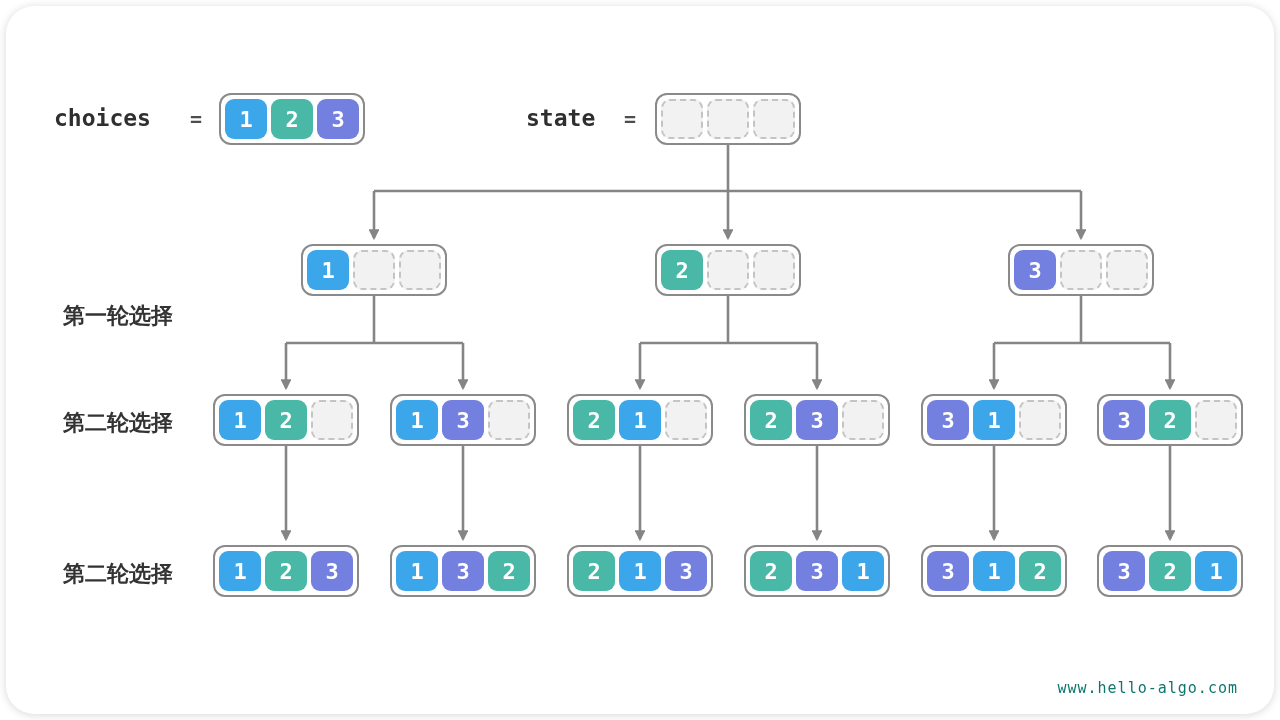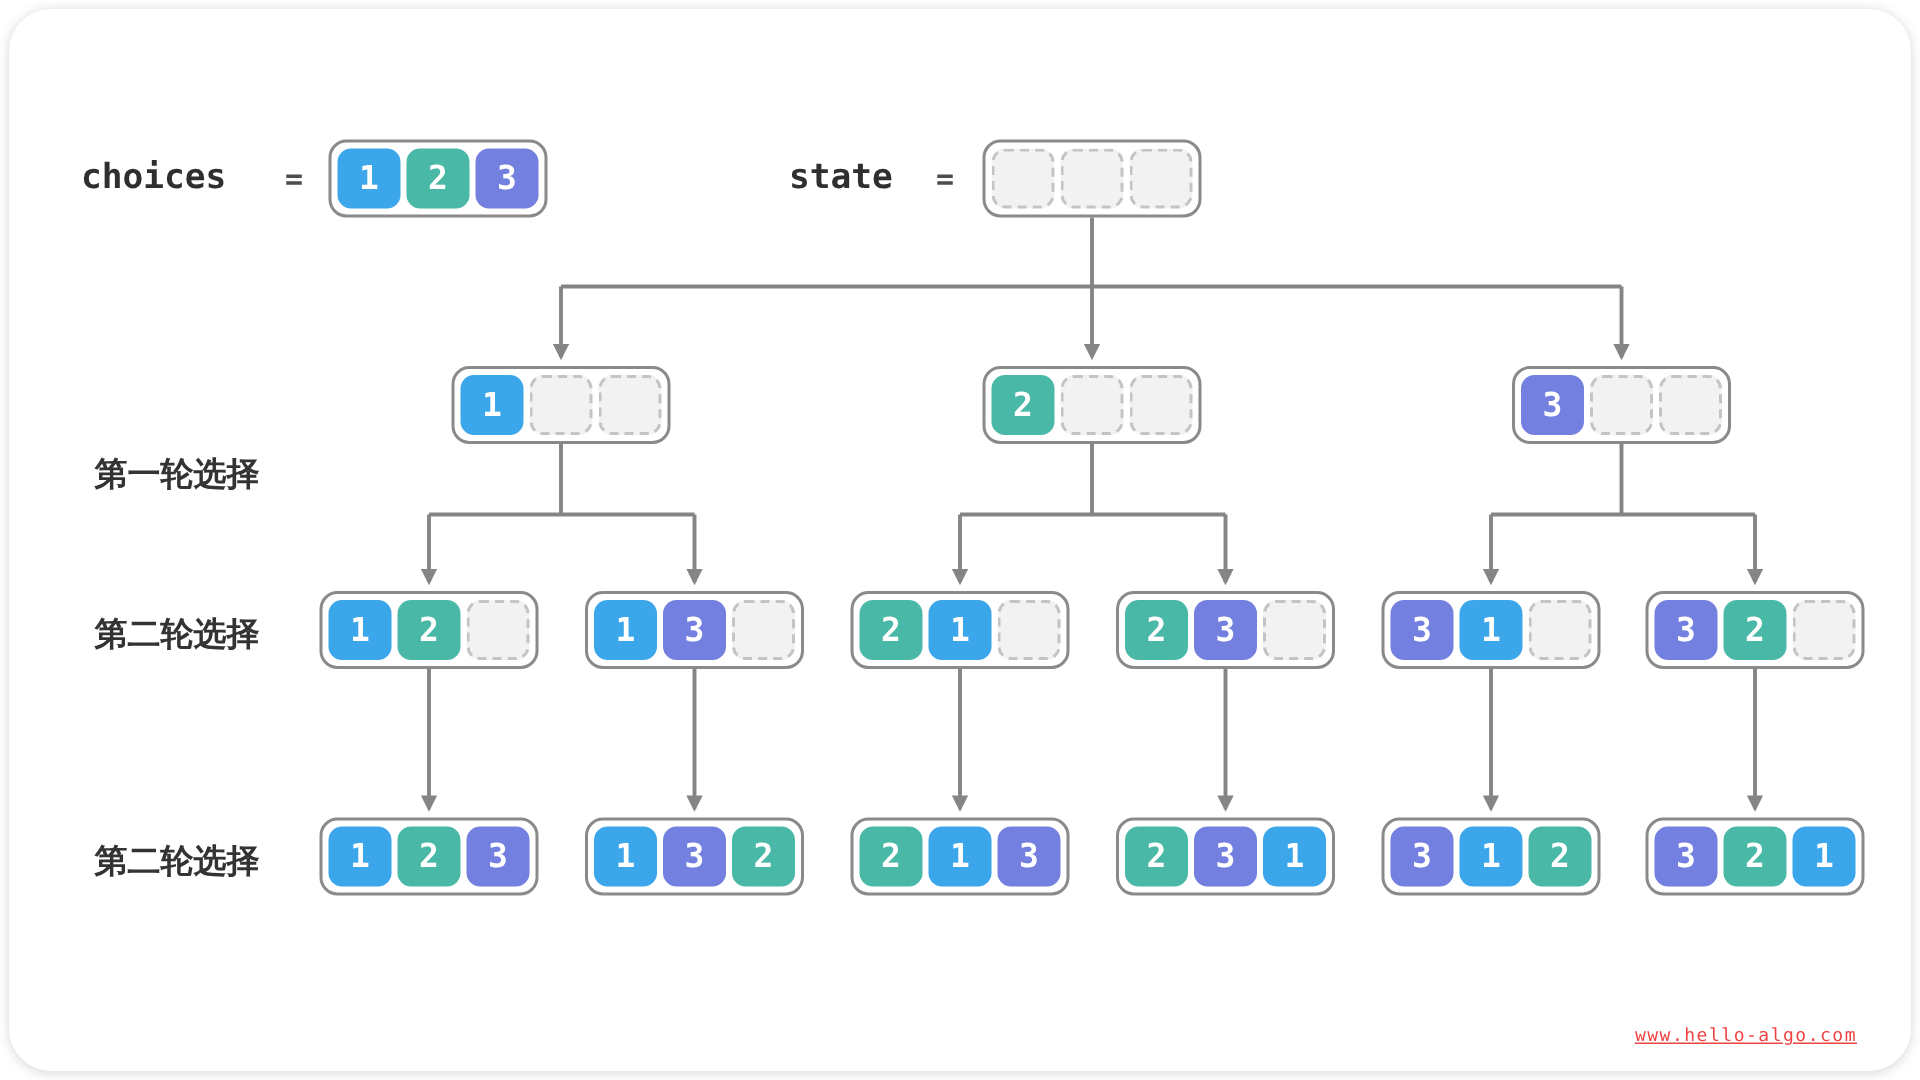--- a/index.html
+++ b/index.html
@@ -53,21 +53,21 @@
     position:absolute; left:57px;
     font-size:22px; font-weight:600; color:#333333;
     white-space:nowrap;
   }
 
   #connectors { position:absolute; inset:0; width:1280px; height:720px; pointer-events:none; }
 
   .watermark {
     position:absolute; right:36px; bottom:17px;
     font-family:"DejaVu Sans Mono","Liberation Mono",monospace;
-    font-size:12px; color:#ef4444; letter-spacing:1px;text-decoration:underline;
+    font-size:15px; color:#0f766e; letter-spacing:1px;
   }
 </style>
 </head>
 <body>
 
 <div class="canvas">
 
   <span class="hdr-label" style="left:48px;">choices</span>
   <span class="hdr-eq" style="left:184px;">=</span>
   <span id="choices-box-slot"><div class="array-box fixed" style="left: 213px; top: 87px;">

